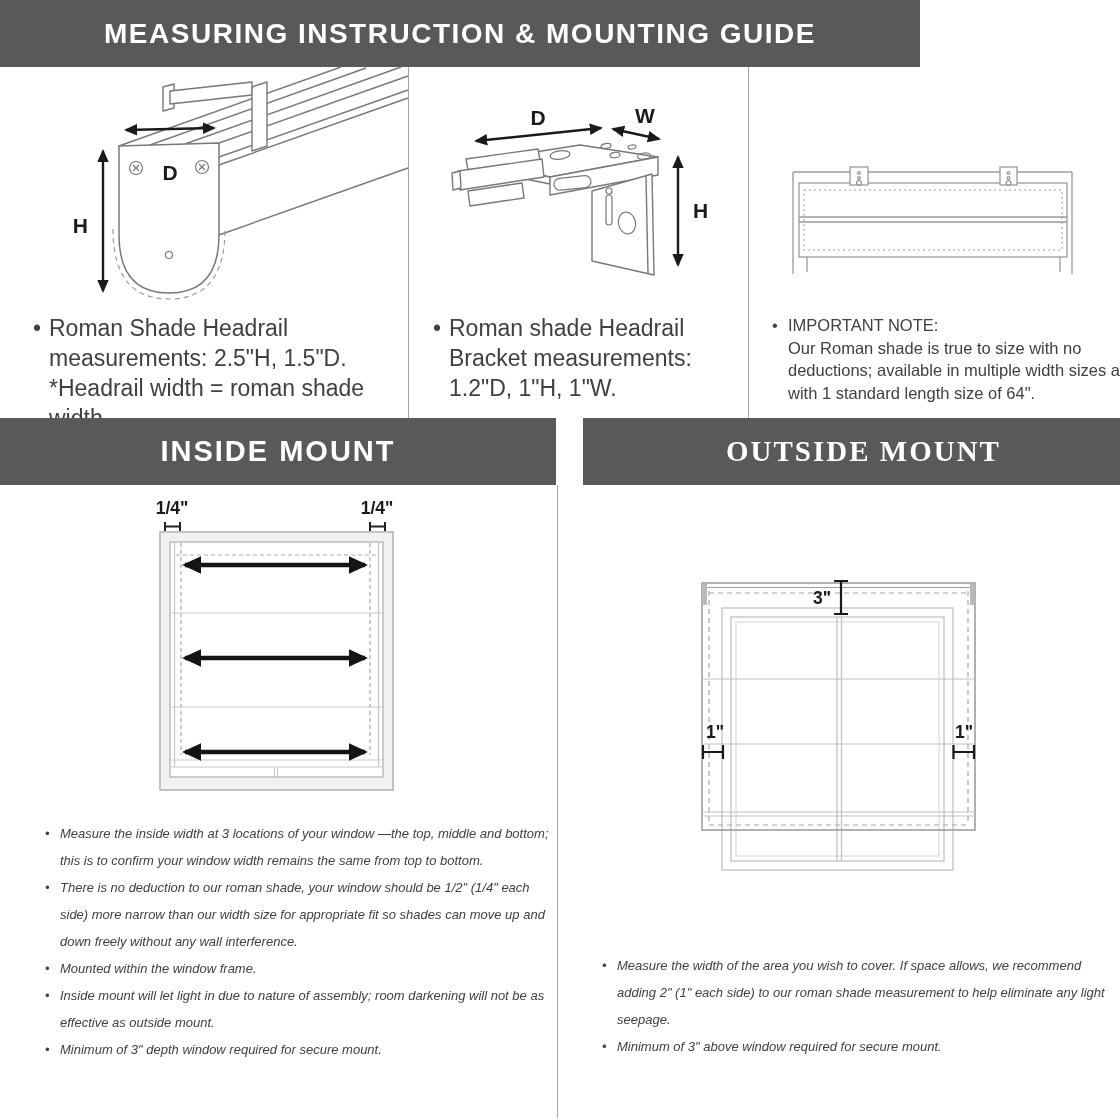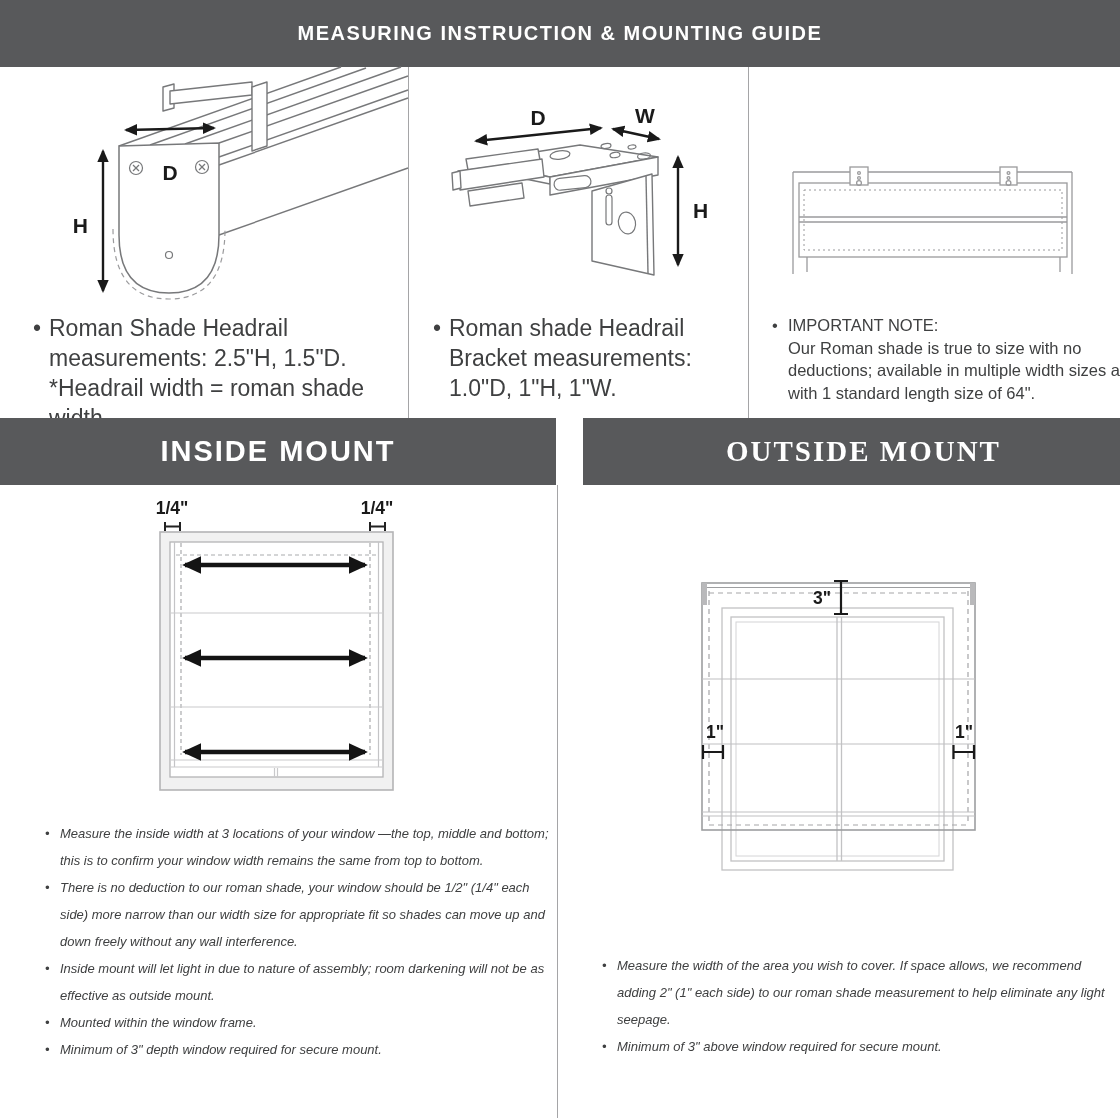--- a/index.html
+++ b/index.html
@@ -1,19 +1,19 @@
 <!DOCTYPE html>
 <html><head>
 <meta charset="utf-8">
 <style>
   html,body{margin:0;padding:0;background:#ffffff;}
   body{font-family:"Liberation Sans","DejaVu Sans",sans-serif;}
   .page{position:relative;width:1120px;height:1120px;background:#fff;overflow:hidden;color:#3f4041;}
   .bar{position:absolute;background:#58595b;color:#fff;display:flex;align-items:center;justify-content:center;font-weight:bold;}
-  .bar.main{left:0;top:0;width:1120px;height:67px;font-size:20px;letter-spacing:1.5px;}
+  .bar.main{left:0;top:0;width:920px;height:67px;font-size:28px;letter-spacing:1.5px;}
   .bar.sub{top:418px;height:67px;font-size:29px;letter-spacing:2px;}
   .vline{position:absolute;width:1px;background:#a5a5a7;}
   .fig{position:absolute;overflow:visible;}
   .fig text{font-weight:700;fill:#1a1a1a;font-family:"Liberation Sans","DejaVu Sans",sans-serif;}
   .pb{position:absolute;font-size:23px;line-height:30px;padding-left:18px;}
   .pb::before{content:"\2022";position:absolute;left:2px;top:0;}
   .pb.note3{font-size:16.5px;line-height:22.5px;}
   .bullets{position:absolute;list-style:none;margin:16px;padding:0;font-size:13px;line-height:27px;font-style:italic;}
   .bullets li{position:relative;padding-left:16px;}
   .bullets li::before{content:"\2022";position:absolute;left:1px;top:0;}
@@ -105,21 +105,21 @@
     <g stroke="#1a1a1a" stroke-width="2.4" fill="none">
       <line x1="68" y1="74" x2="193" y2="61" marker-start="url(#ah2)" marker-end="url(#ah2)"></line>
       <line x1="205" y1="62" x2="251" y2="72" marker-start="url(#ah2)" marker-end="url(#ah2)"></line>
       <line x1="270" y1="90" x2="270" y2="198" marker-start="url(#ah2)" marker-end="url(#ah2)"></line>
     </g>
     <text x="130" y="58" text-anchor="middle" font-size="21">D</text>
     <text x="237" y="56" text-anchor="middle" font-size="21">W</text>
     <text x="285" y="151" font-size="21">H</text>
   </svg>
   <div class="pb" style="left:431px;top:313px;width:288px;">
-    <span>Roman shade Headrail Bracket measurements: 1.0"D, 1"H, 1"W.</span>
+    <span>Roman shade Headrail Bracket measurements: 1.2"D, 1"H, 1"W.</span>
   </div>
 
   <svg class="fig" style="left:748px;top:67px;" width="372" height="250" viewBox="0 0 372 250">
     <g stroke="#9a9a9c" stroke-width="1.3" fill="none">
       <line x1="45" y1="105" x2="324" y2="105"></line>
       <line x1="45" y1="105" x2="45" y2="207"></line>
       <line x1="324" y1="105" x2="324" y2="207"></line>
       <rect x="51" y="116" width="268" height="74" fill="#ffffff"></rect>
       <rect x="56" y="123" width="258" height="60" stroke-width="1" stroke-dasharray="2 3"></rect>
       <line x1="51" y1="150" x2="319" y2="150"></line>
@@ -184,22 +184,22 @@
     <g stroke="#141414" stroke-width="4.4" fill="none">
       <line x1="185" y1="80" x2="365" y2="80" marker-start="url(#ah4)" marker-end="url(#ah4)"></line>
       <line x1="185" y1="173" x2="365" y2="173" marker-start="url(#ah4)" marker-end="url(#ah4)"></line>
       <line x1="185" y1="267" x2="365" y2="267" marker-start="url(#ah4)" marker-end="url(#ah4)"></line>
     </g>
   </svg>
 
   <ul class="bullets" style="left:28px;top:804px;width:516px;">
     <li>Measure the inside width at 3 locations of your window —the top, middle and bottom; this is to confirm your window width remains the same from top to bottom.</li>
     <li>There is no deduction to our roman shade, your window should be 1/2" (1/4" each side) more narrow than our width size for appropriate fit so shades can move up and down freely without any wall interference.</li>
+    <li>Mounted within the window frame.</li>
     <li>Inside mount will let light in due to nature of assembly; room darkening will not be as effective as outside mount.</li>
-    <li>Mounted within the window frame.</li>
     <li>Minimum of 3" depth window required for secure mount.</li>
   </ul>
 
   <svg class="fig" style="left:558px;top:485px;" width="562" height="430" viewBox="0 0 562 430">
     <g stroke="#c2c2c4" stroke-width="1.3" fill="none">
       <rect x="164" y="123" width="231" height="262"></rect>
       <rect x="173" y="132" width="213" height="244"></rect>
       <rect x="178" y="137" width="203" height="234" stroke="#d4d4d6" stroke-width="1"></rect>
       <line x1="279" y1="132" x2="279" y2="376"></line>
       <line x1="283.5" y1="132" x2="283.5" y2="376"></line>

